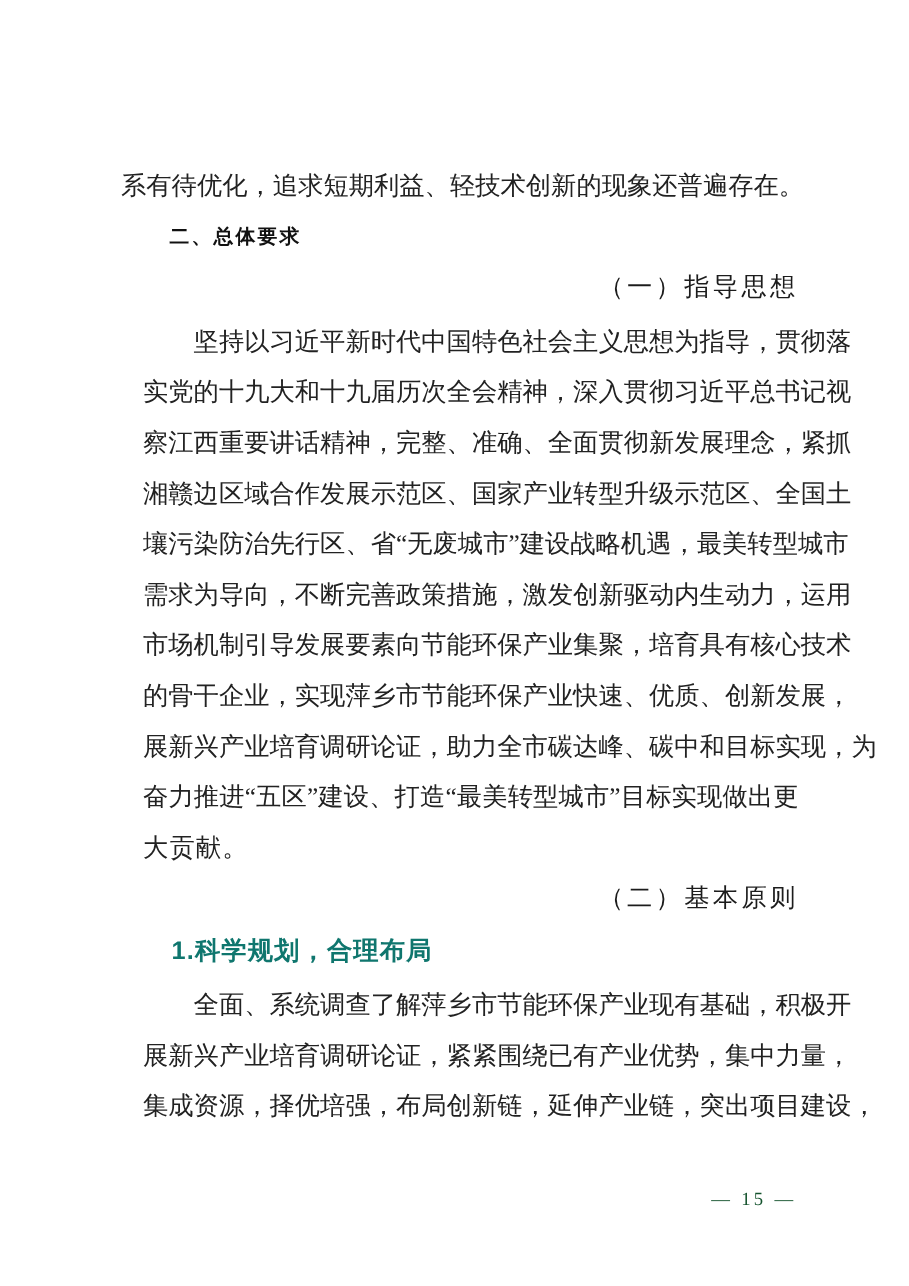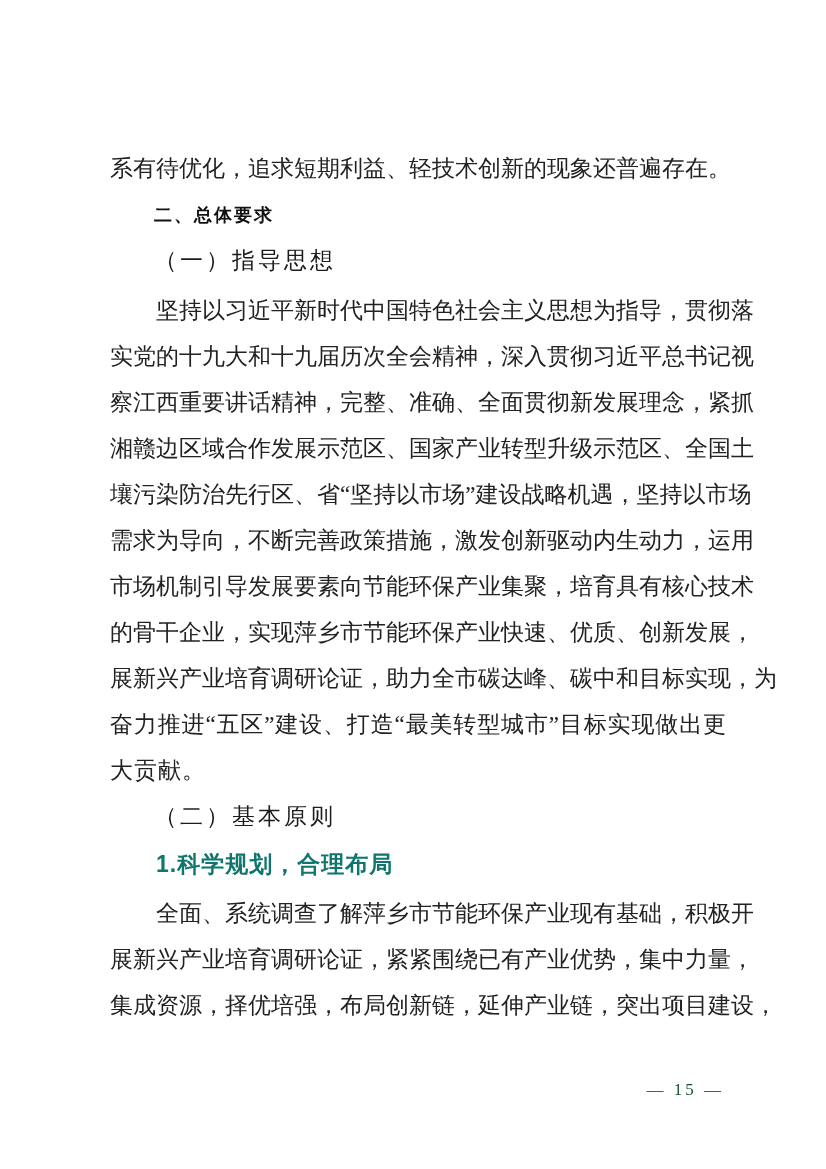--- a/index.html
+++ b/index.html
@@ -53,34 +53,36 @@
   }
   .blk-heading-2 {
     font-family: "Liberation Serif", "DejaVu Serif", serif;
     font-weight: 400;
     font-size: 23px;
     line-height: 46px;
     height: 46px;
     padding-left: 44px;
     color: #1c1c1c;
     letter-spacing: 3px;
+    text-align: right;
   }
   .blk-heading-3 {
     font-family: "Liberation Sans", "DejaVu Sans", sans-serif;
     font-weight: 700;
     font-size: 23px;
     line-height: 46px;
     height: 46px;
     padding-left: 46px;
     color: #0f766e;
     letter-spacing: 1px;
     margin-top: 1px;
   }
   .blk-paragraph {
     margin-top: 4px;
+    margin-left: 20px;
   }
   .footer-page-number {
     position: absolute;
     top: 1080px;
     right: 102px;
     font-size: 17px;
     line-height: 20px;
     color: #14532d;
     letter-spacing: 3px;
     font-family: "Liberation Serif", serif;
@@ -94,21 +96,21 @@
       <div class="blk-body">
         <div class="line">系有待优化，追求短期利益、轻技术创新的现象还普遍存在。</div>
       </div>
       <div class="blk-heading-1">二、总体要求</div>
       <div class="blk-heading-2">（一）指导思想</div>
       <div class="blk-paragraph">
         <div class="line indent-first">坚持以习近平新时代中国特色社会主义思想为指导，贯彻落</div>
         <div class="line">实党的十九大和十九届历次全会精神，深入贯彻习近平总书记视</div>
         <div class="line">察江西重要讲话精神，完整、准确、全面贯彻新发展理念，紧抓</div>
         <div class="line">湘赣边区域合作发展示范区、国家产业转型升级示范区、全国土</div>
-        <div class="line">壤污染防治先行区、省“坚持以市场”建设战略机遇，坚持以市场</div>
+        <div class="line">壤污染防治先行区、省“无废城市”建设战略机遇，最美转型城市</div>
         <div class="line">需求为导向，不断完善政策措施，激发创新驱动内生动力，运用</div>
         <div class="line">市场机制引导发展要素向节能环保产业集聚，培育具有核心技术</div>
         <div class="line">的骨干企业，实现萍乡市节能环保产业快速、优质、创新发展，</div>
         <div class="line">展新兴产业培育调研论证，助力全市碳达峰、碳中和目标实现，为</div>
         <div class="line">奋力推进“五区”建设、打造“最美转型城市”目标实现做出更</div>
         <div class="line no-stretch">大贡献。</div>
       </div>
       <div class="blk-heading-2">（二）基本原则</div>
       <div class="blk-heading-3">1.科学规划，合理布局</div>
       <div class="blk-paragraph">

